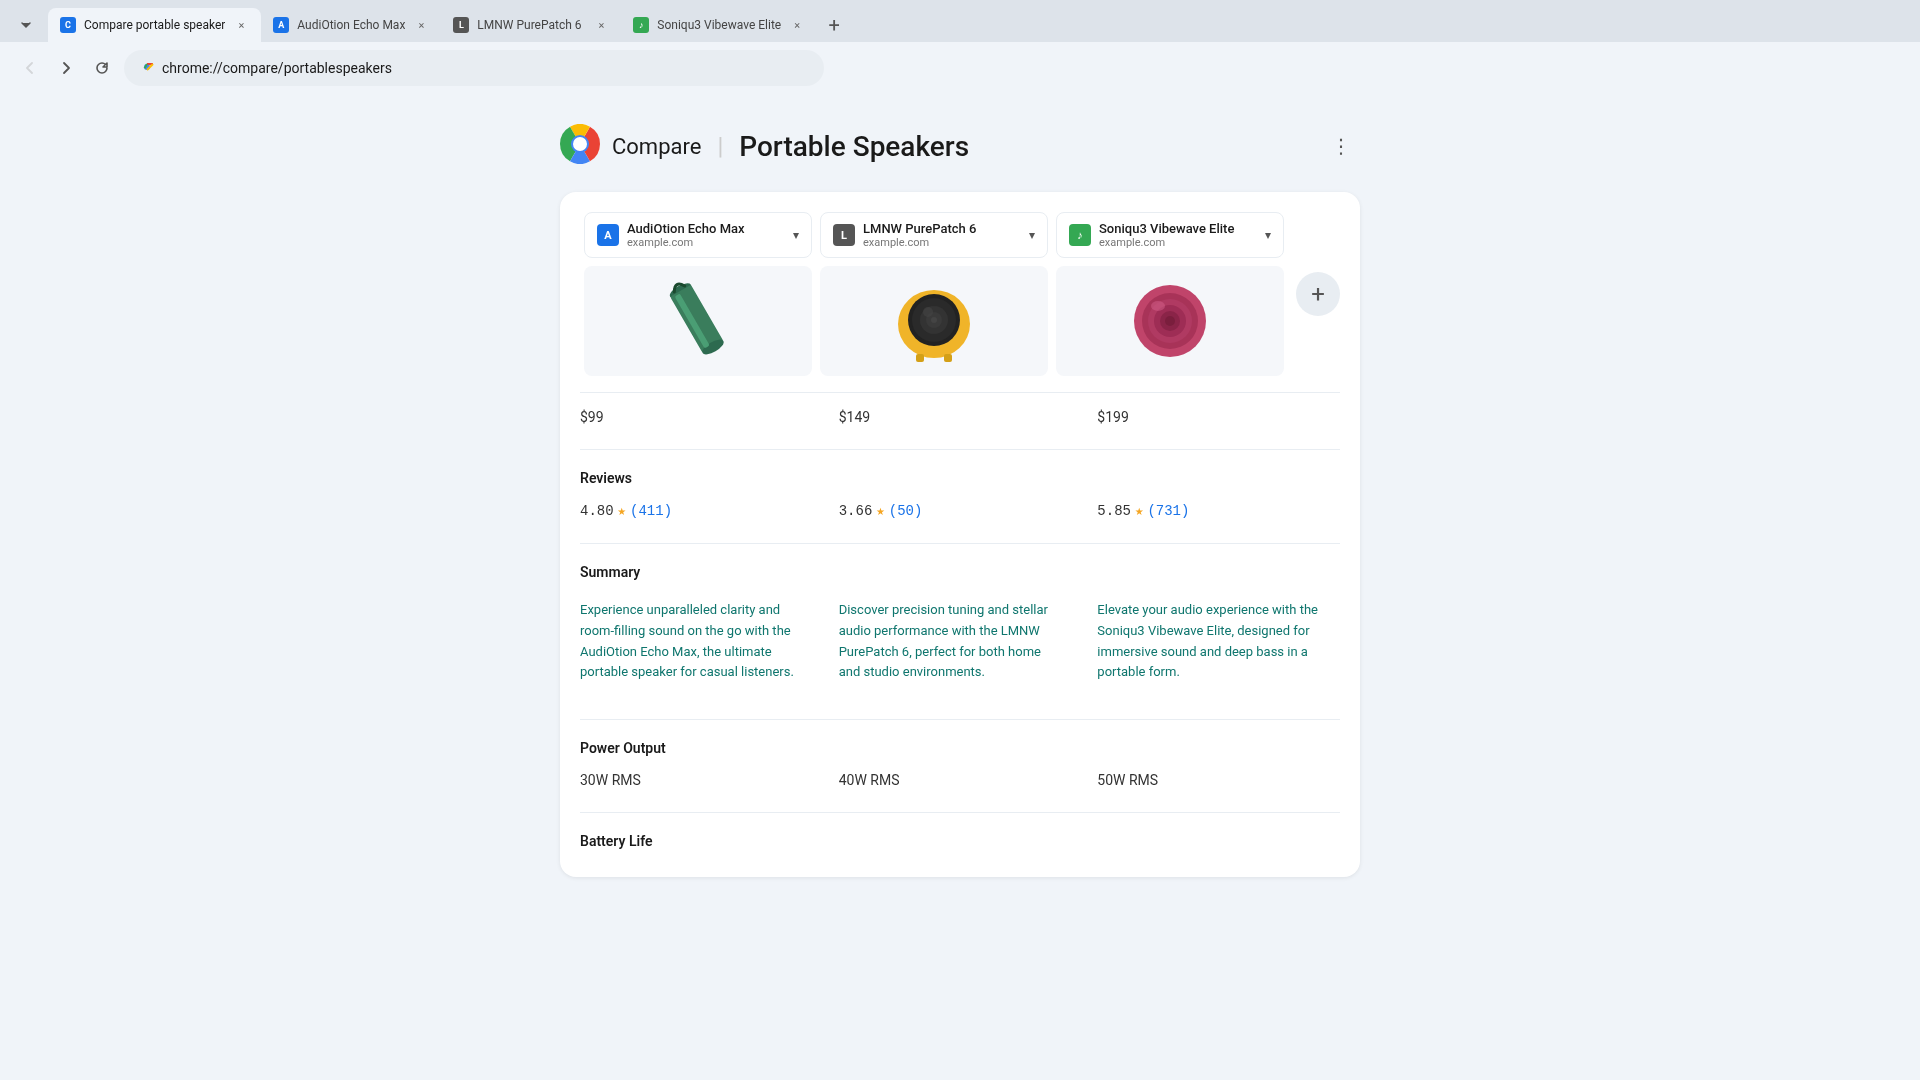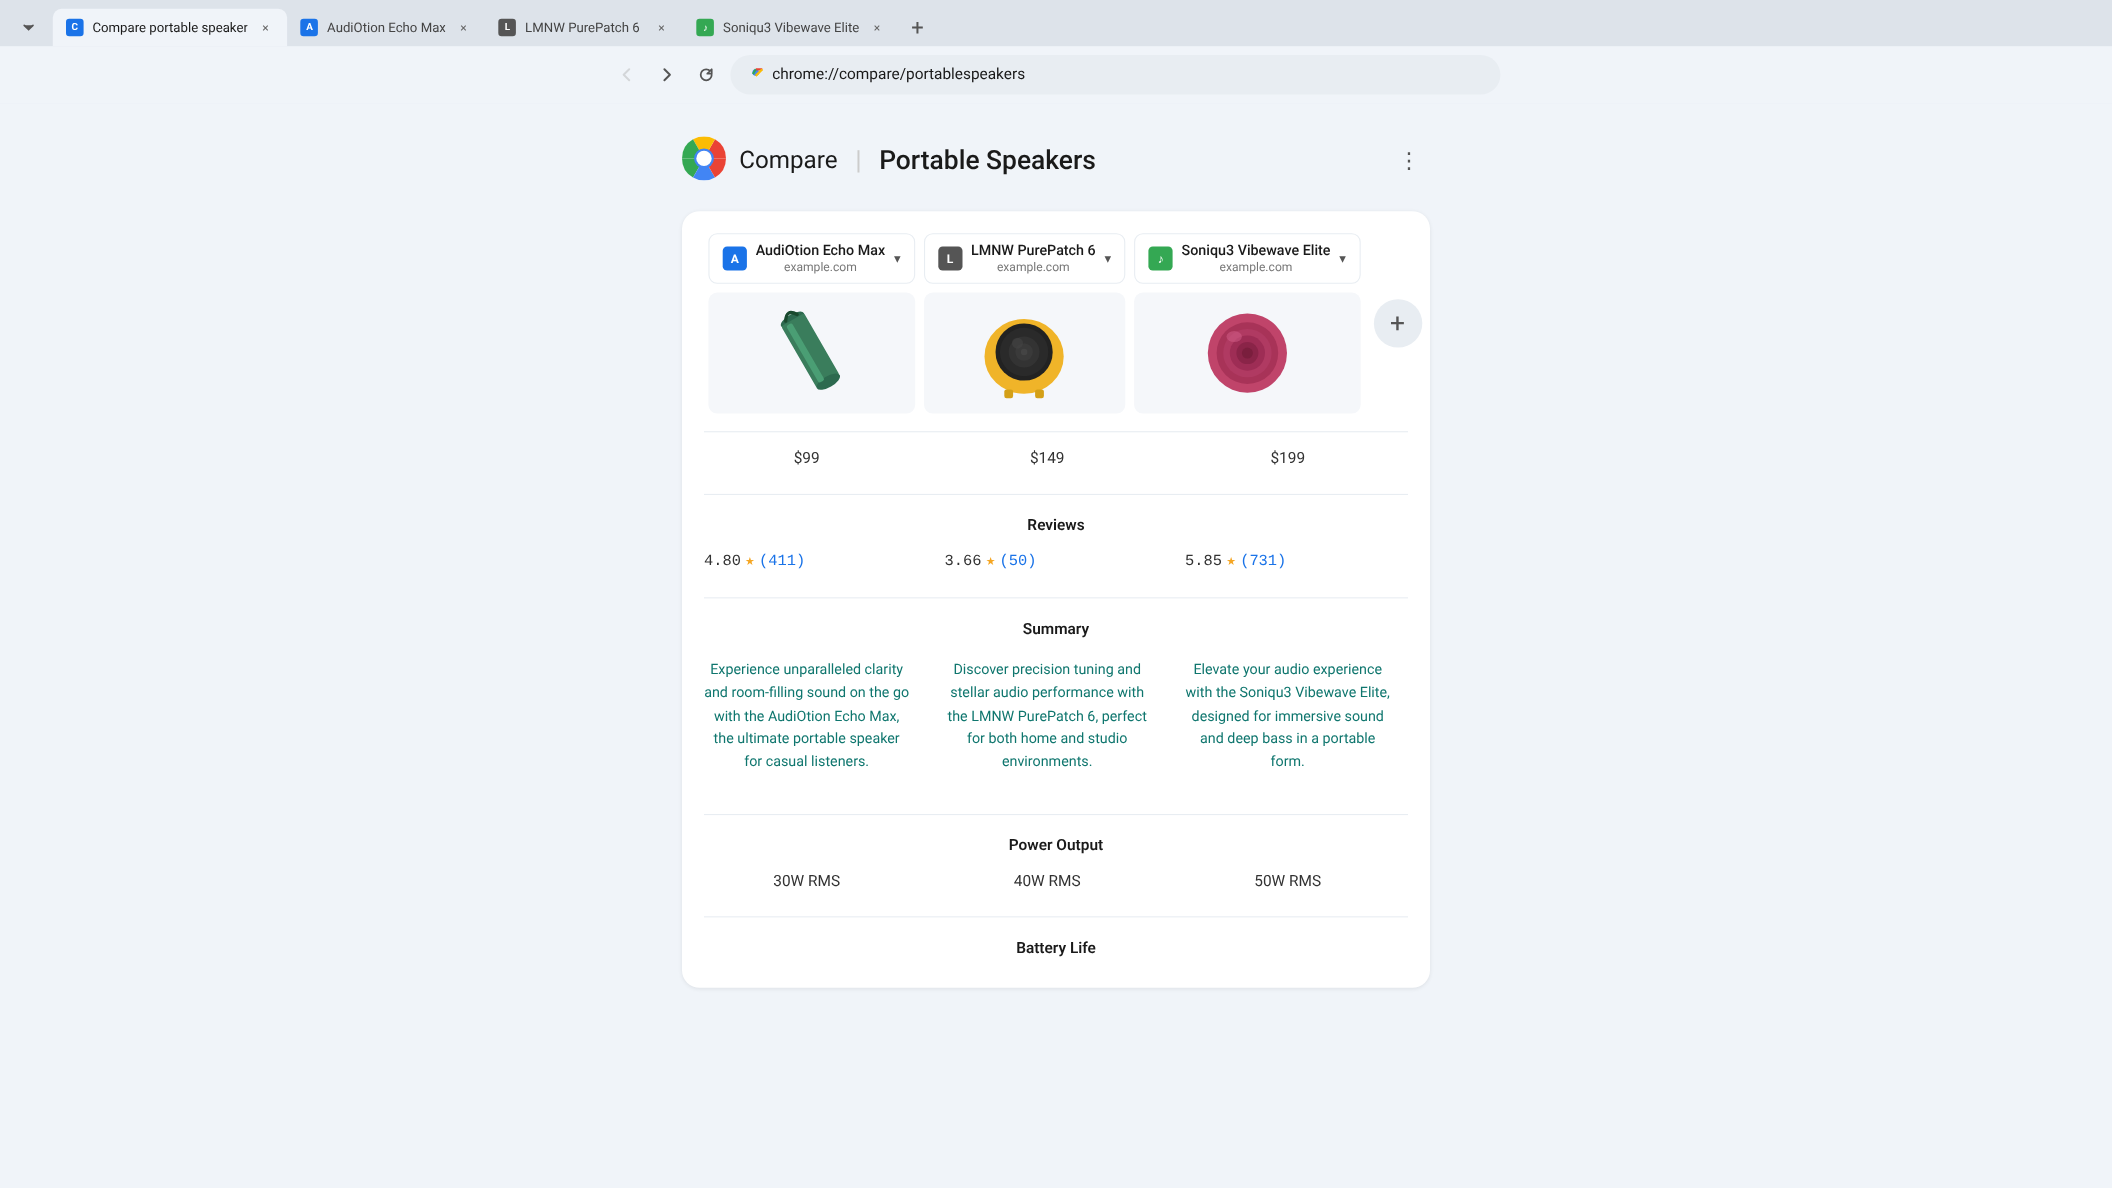--- a/index.html
+++ b/index.html
@@ -103,21 +103,20 @@
       border-radius: 50%;
     }
 
     .address-bar {
       background: #f0f4f9;
       display: flex;
       align-items: center;
       padding: 6px 16px;
       gap: 8px;
       height: 52px;
-      justify-content: center;
     }
 
     .nav-btn {
       width: 28px;
       height: 28px;
       display: flex;
       align-items: center;
       justify-content: center;
       border-radius: 50%;
       cursor: pointer;
@@ -155,23 +154,22 @@
     
     .page-content {
       background: #f0f4f9;
       flex: 1;
       display: flex;
       justify-content: center;
       padding: 30px 20px;
     }
 
     .compare-container {
-      width: 680px;
+      width: 800px;
       max-width: 100%;
-      text-align: center;
     }
 
     .page-header {
       display: flex;
       align-items: center;
       justify-content: space-between;
       margin-bottom: 24px;
     }
 
     .page-header-left {
@@ -186,21 +184,21 @@
       margin: 0 4px;
     }
 
     .compare-label {
       font-size: 22px;
       font-weight: 400;
       color: #1a1a1a;
     }
 
     .page-title {
-      font-size: 24px;
+      font-size: 28px;
       font-weight: 500;
       color: #1a1a1a;
     }
 
     .more-btn {
       width: 36px;
       height: 36px;
       display: flex;
       align-items: center;
       justify-content: center;

